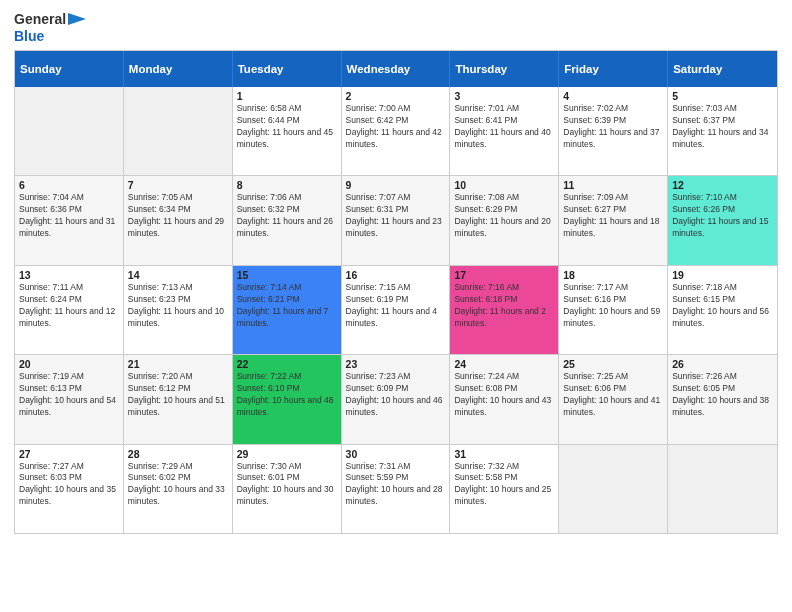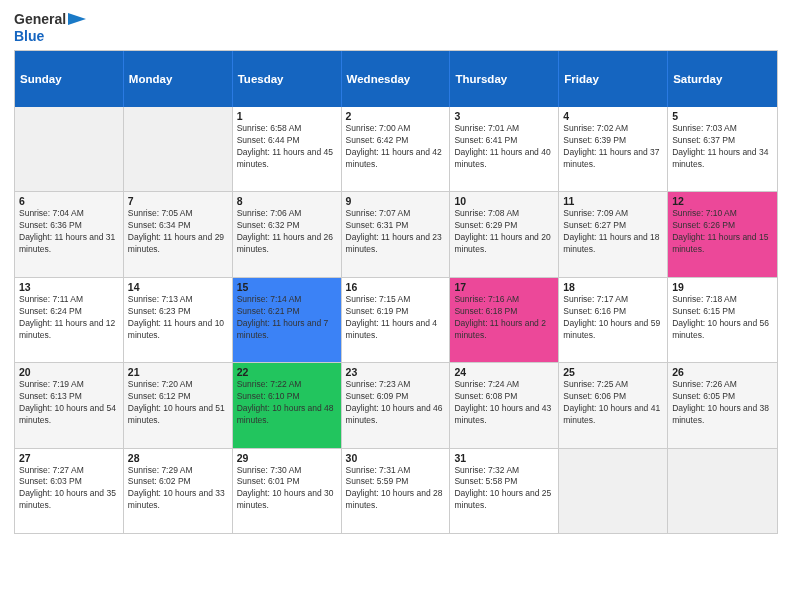--- a/index.html
+++ b/index.html
@@ -50,21 +50,21 @@
     }
     .cal-header-row {
       display: grid;
       grid-template-columns: repeat(7, 1fr);
       background: #1565c0;
     }
     .cal-header-cell {
       color: #fff;
       font-size: 11.5px;
       font-weight: bold;
-      padding: 22px 5px;
+      padding: 12px 5px;
       border-right: 1px solid #2a7ae2;
       text-align: left;
     }
     .cal-header-cell:last-child { border-right: none; }
     .cal-body {
       flex: 1;
       display: flex;
       flex-direction: column;
     }
     .cal-row {
@@ -181,21 +181,21 @@
         <div class="day-info">Sunrise: 7:07 AM<br>Sunset: 6:31 PM<br>Daylight: 11 hours and 23 minutes.</div>
       </div>
           <div class="cal-cell" style="background: rgb(245, 245, 245);">
         <div class="day-num">10</div>
         <div class="day-info">Sunrise: 7:08 AM<br>Sunset: 6:29 PM<br>Daylight: 11 hours and 20 minutes.</div>
       </div>
           <div class="cal-cell" style="background: rgb(245, 245, 245);">
         <div class="day-num">11</div>
         <div class="day-info">Sunrise: 7:09 AM<br>Sunset: 6:27 PM<br>Daylight: 11 hours and 18 minutes.</div>
       </div>
-          <div class="cal-cell" style="background: #ec4899;">
+          <div class="cal-cell" style="background: #5eead4;">
         <div class="day-num">12</div>
         <div class="day-info">Sunrise: 7:10 AM<br>Sunset: 6:26 PM<br>Daylight: 11 hours and 15 minutes.</div>
       </div>
         </div>
         <div class="cal-row">
           <div class="cal-cell" style="background: rgb(255, 255, 255);">
         <div class="day-num">13</div>
         <div class="day-info">Sunrise: 7:11 AM<br>Sunset: 6:24 PM<br>Daylight: 11 hours and 12 minutes.</div>
       </div>
           <div class="cal-cell" style="background: rgb(255, 255, 255);">

